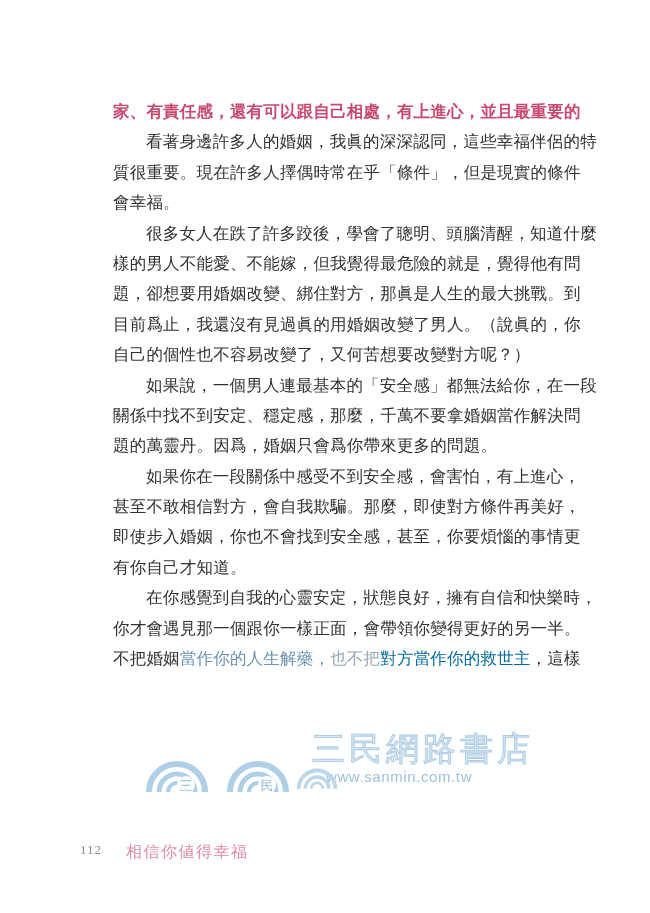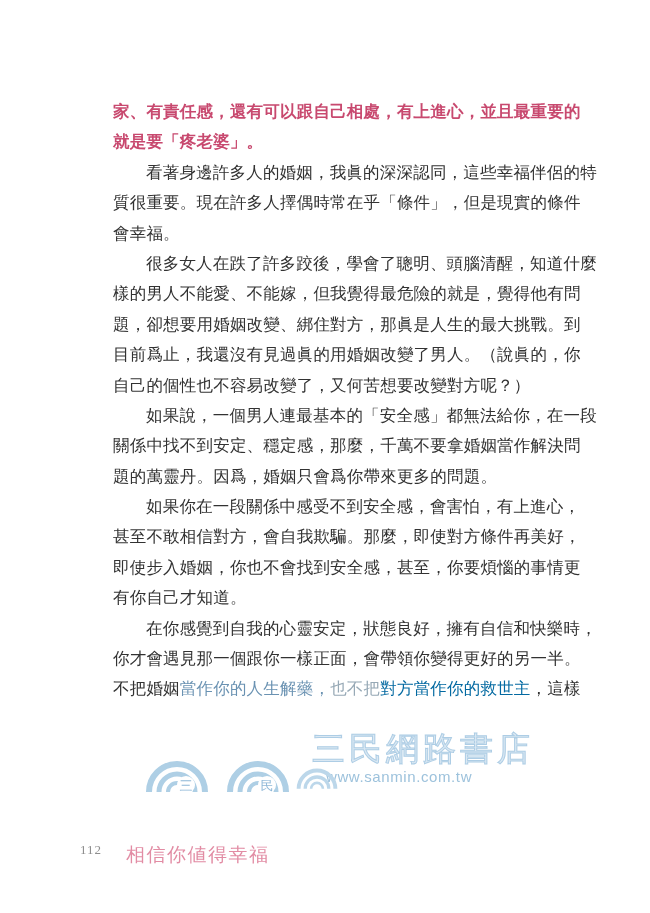--- a/index.html
+++ b/index.html
@@ -53,21 +53,21 @@
   .wm-fan-2{left:226px;top:754px;}
   .wm-fan-3{left:296px;top:757px;width:42px;overflow:hidden;}
   
   .footer{position:absolute;left:0;top:842px;width:650px;height:20px;z-index:2;}
   .page-number{
     position:absolute;left:80px;top:0;
     font-size:13px;color:#8e8e8e;letter-spacing:1px;
   }
   .chapter-title{
     position:absolute;left:126px;top:0;
-    font-size:19px;color:#e28ca4;letter-spacing:1.5px;
+    font-size:16px;color:#e28ca4;letter-spacing:1.5px;
   }
 </style>
 </head>
 <body>
 
 <div class="page">
 
   <div class="watermark">
     <div class="wm-outline">三民網路書店</div>
     <div class="wm-url">www.sanmin.com.tw</div>
@@ -90,21 +90,20 @@
 
     <svg class="wm-fan wm-fan-3" viewBox="0 0 64 40">
       <path d="M4,38 A28,28 0 0 1 60,38" fill="none" stroke="#bcd7ea" stroke-width="6"></path>
       <path d="M14,38 A18,18 0 0 1 50,38" fill="none" stroke="#bcd7ea" stroke-width="5"></path>
       <path d="M23,38 A9,9 0 0 1 41,38" fill="none" stroke="#bcd7ea" stroke-width="4"></path>
     </svg>
   </div>
 
   <div class="body-text">
       <div class="line pink" style="color: rgb(200, 73, 111);">家、有責任感，還有可以跟自己相處，有上進心，並且最重要的</div>
-      <div class="line pink" style="color: rgb(200, 73, 111);">就是要「疼老婆」。</div>
       <div class="line indent">看著身邊許多人的婚姻，我眞的深深認同，這些幸福伴侶的特</div>
       <div class="line">質很重要。現在許多人擇偶時常在乎「條件」，但是現實的條件</div>
       <div class="line">會幸福。</div>
       <div class="line indent">很多女人在跌了許多跤後，學會了聰明、頭腦清醒，知道什麼</div>
       <div class="line">樣的男人不能愛、不能嫁，但我覺得最危險的就是，覺得他有問</div>
       <div class="line">題，卻想要用婚姻改變、綁住對方，那眞是人生的最大挑戰。到</div>
       <div class="line">目前爲止，我還沒有見過眞的用婚姻改變了男人。（說眞的，你</div>
       <div class="line">自己的個性也不容易改變了，又何苦想要改變對方呢？）</div>
       <div class="line indent">如果說，一個男人連最基本的「安全感」都無法給你，在一段</div>
       <div class="line">關係中找不到安定、穩定感，那麼，千萬不要拿婚姻當作解決問</div>

